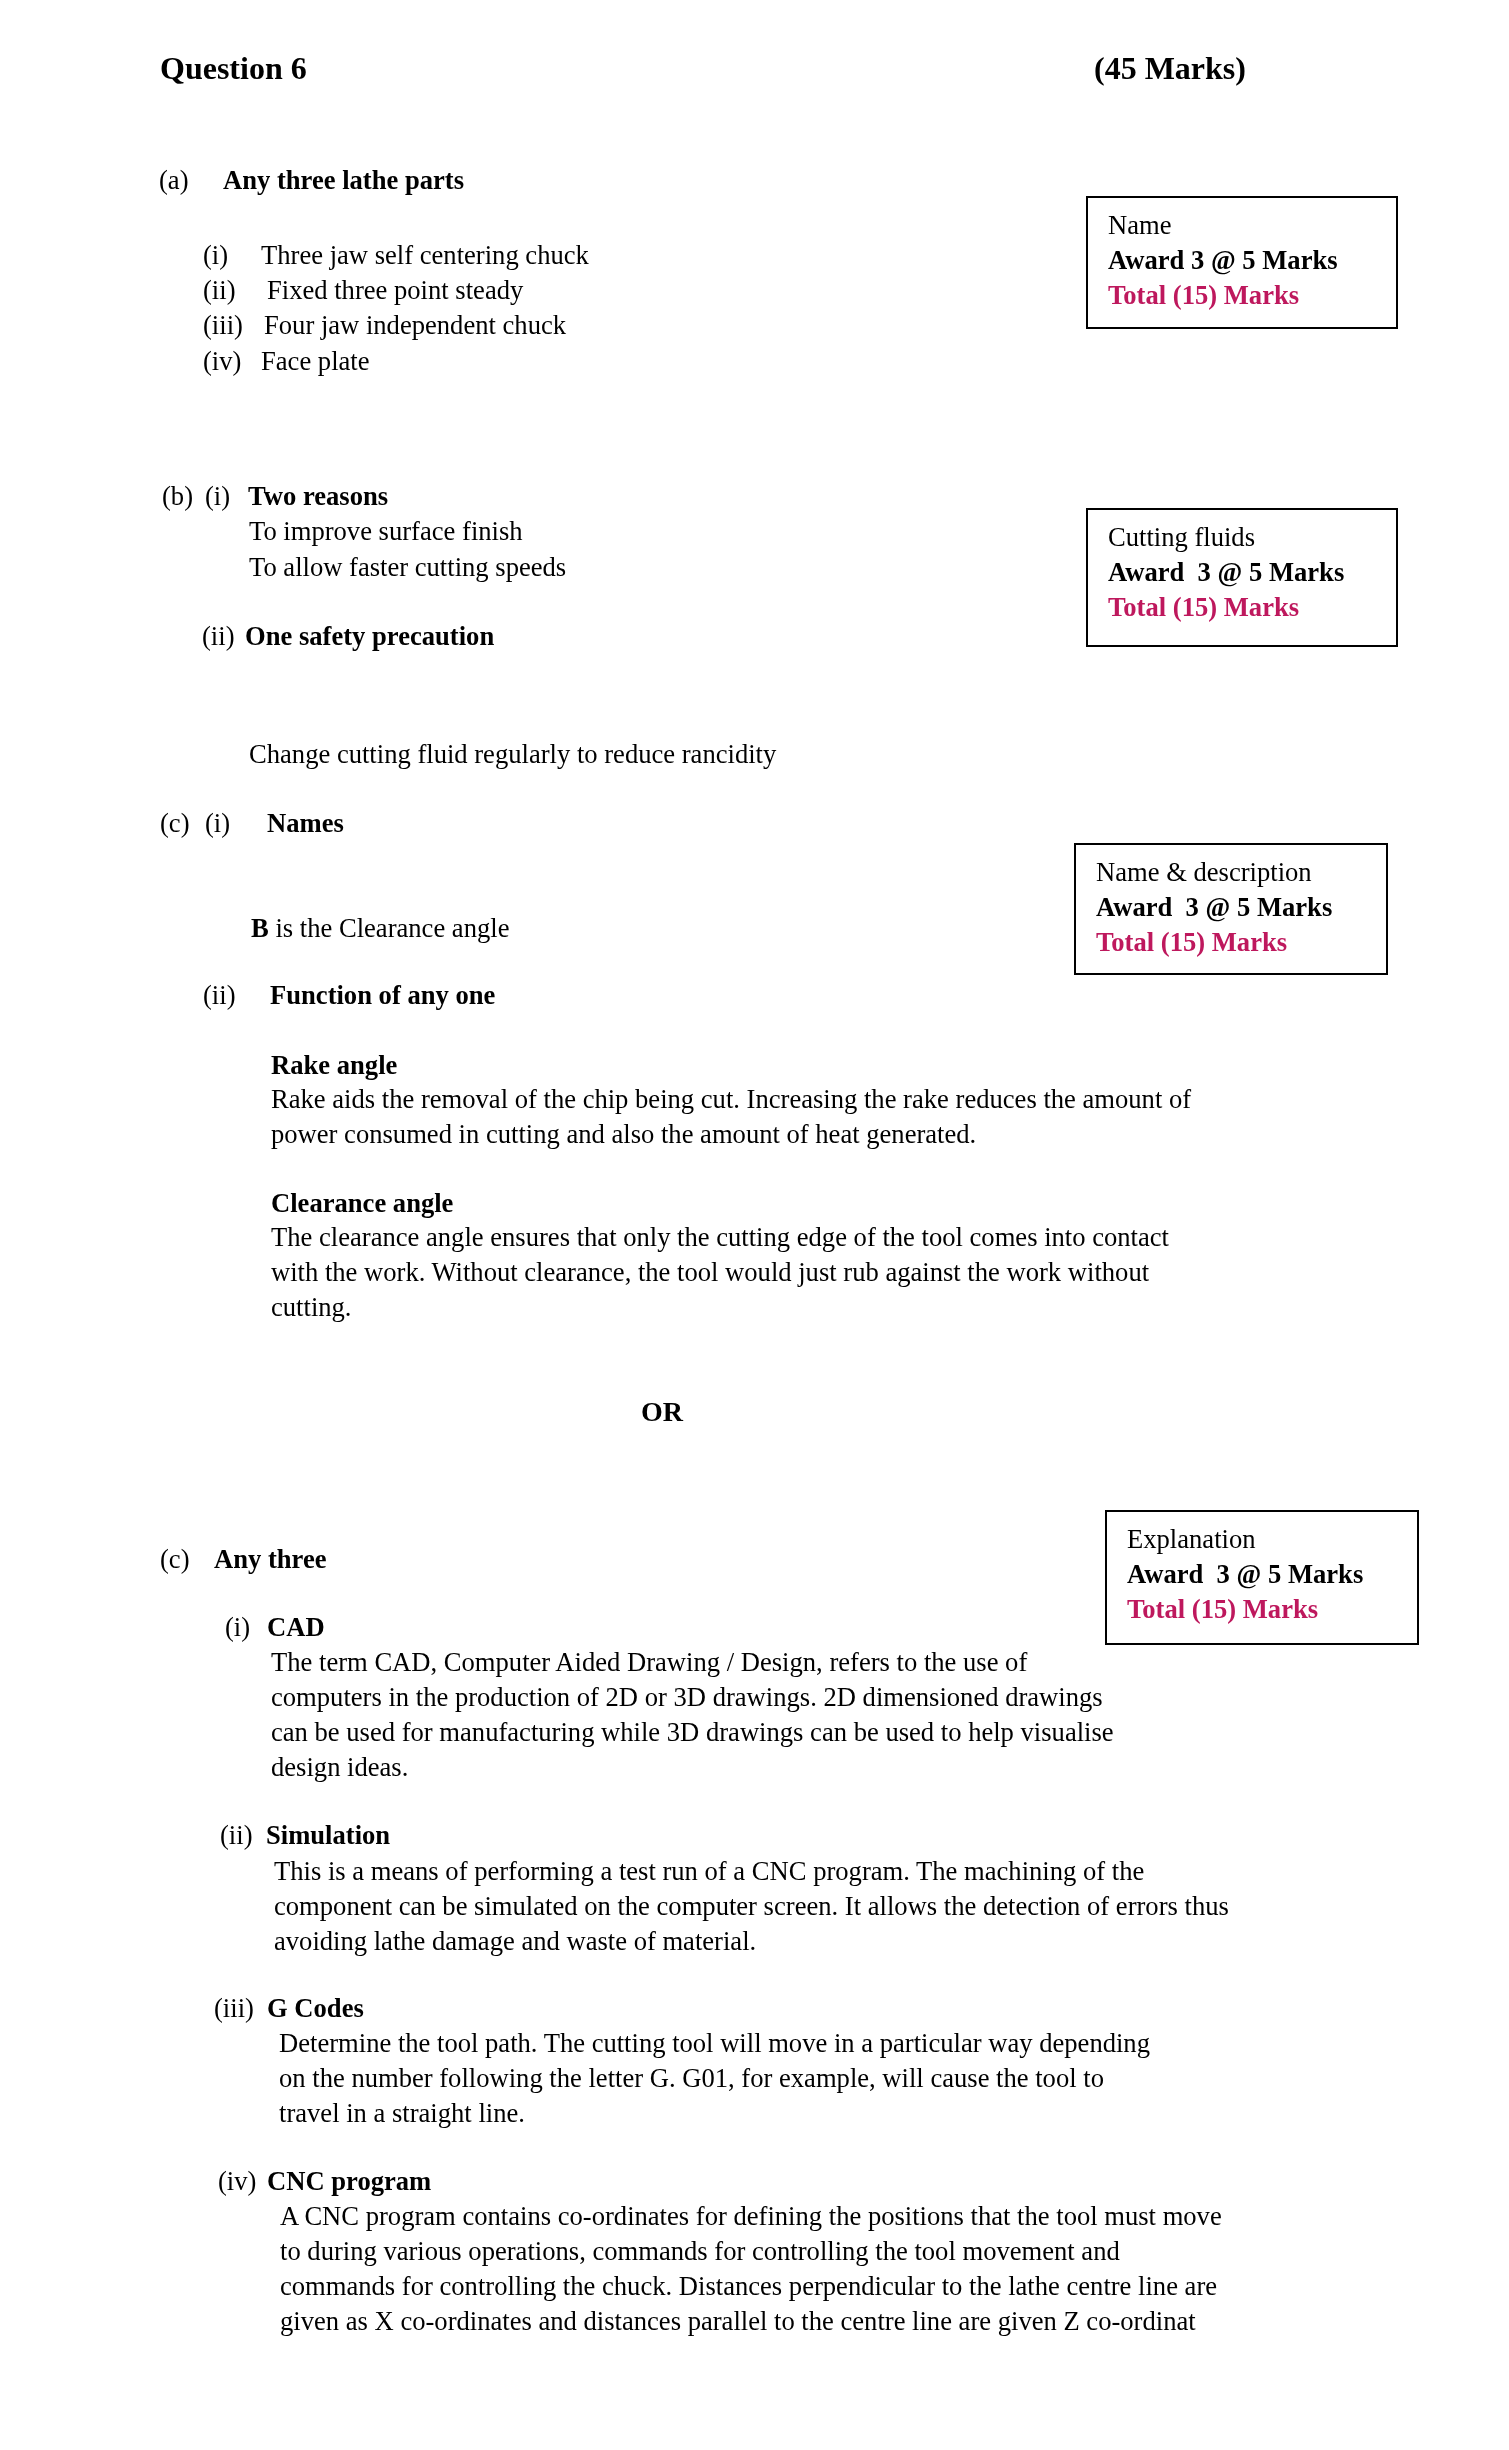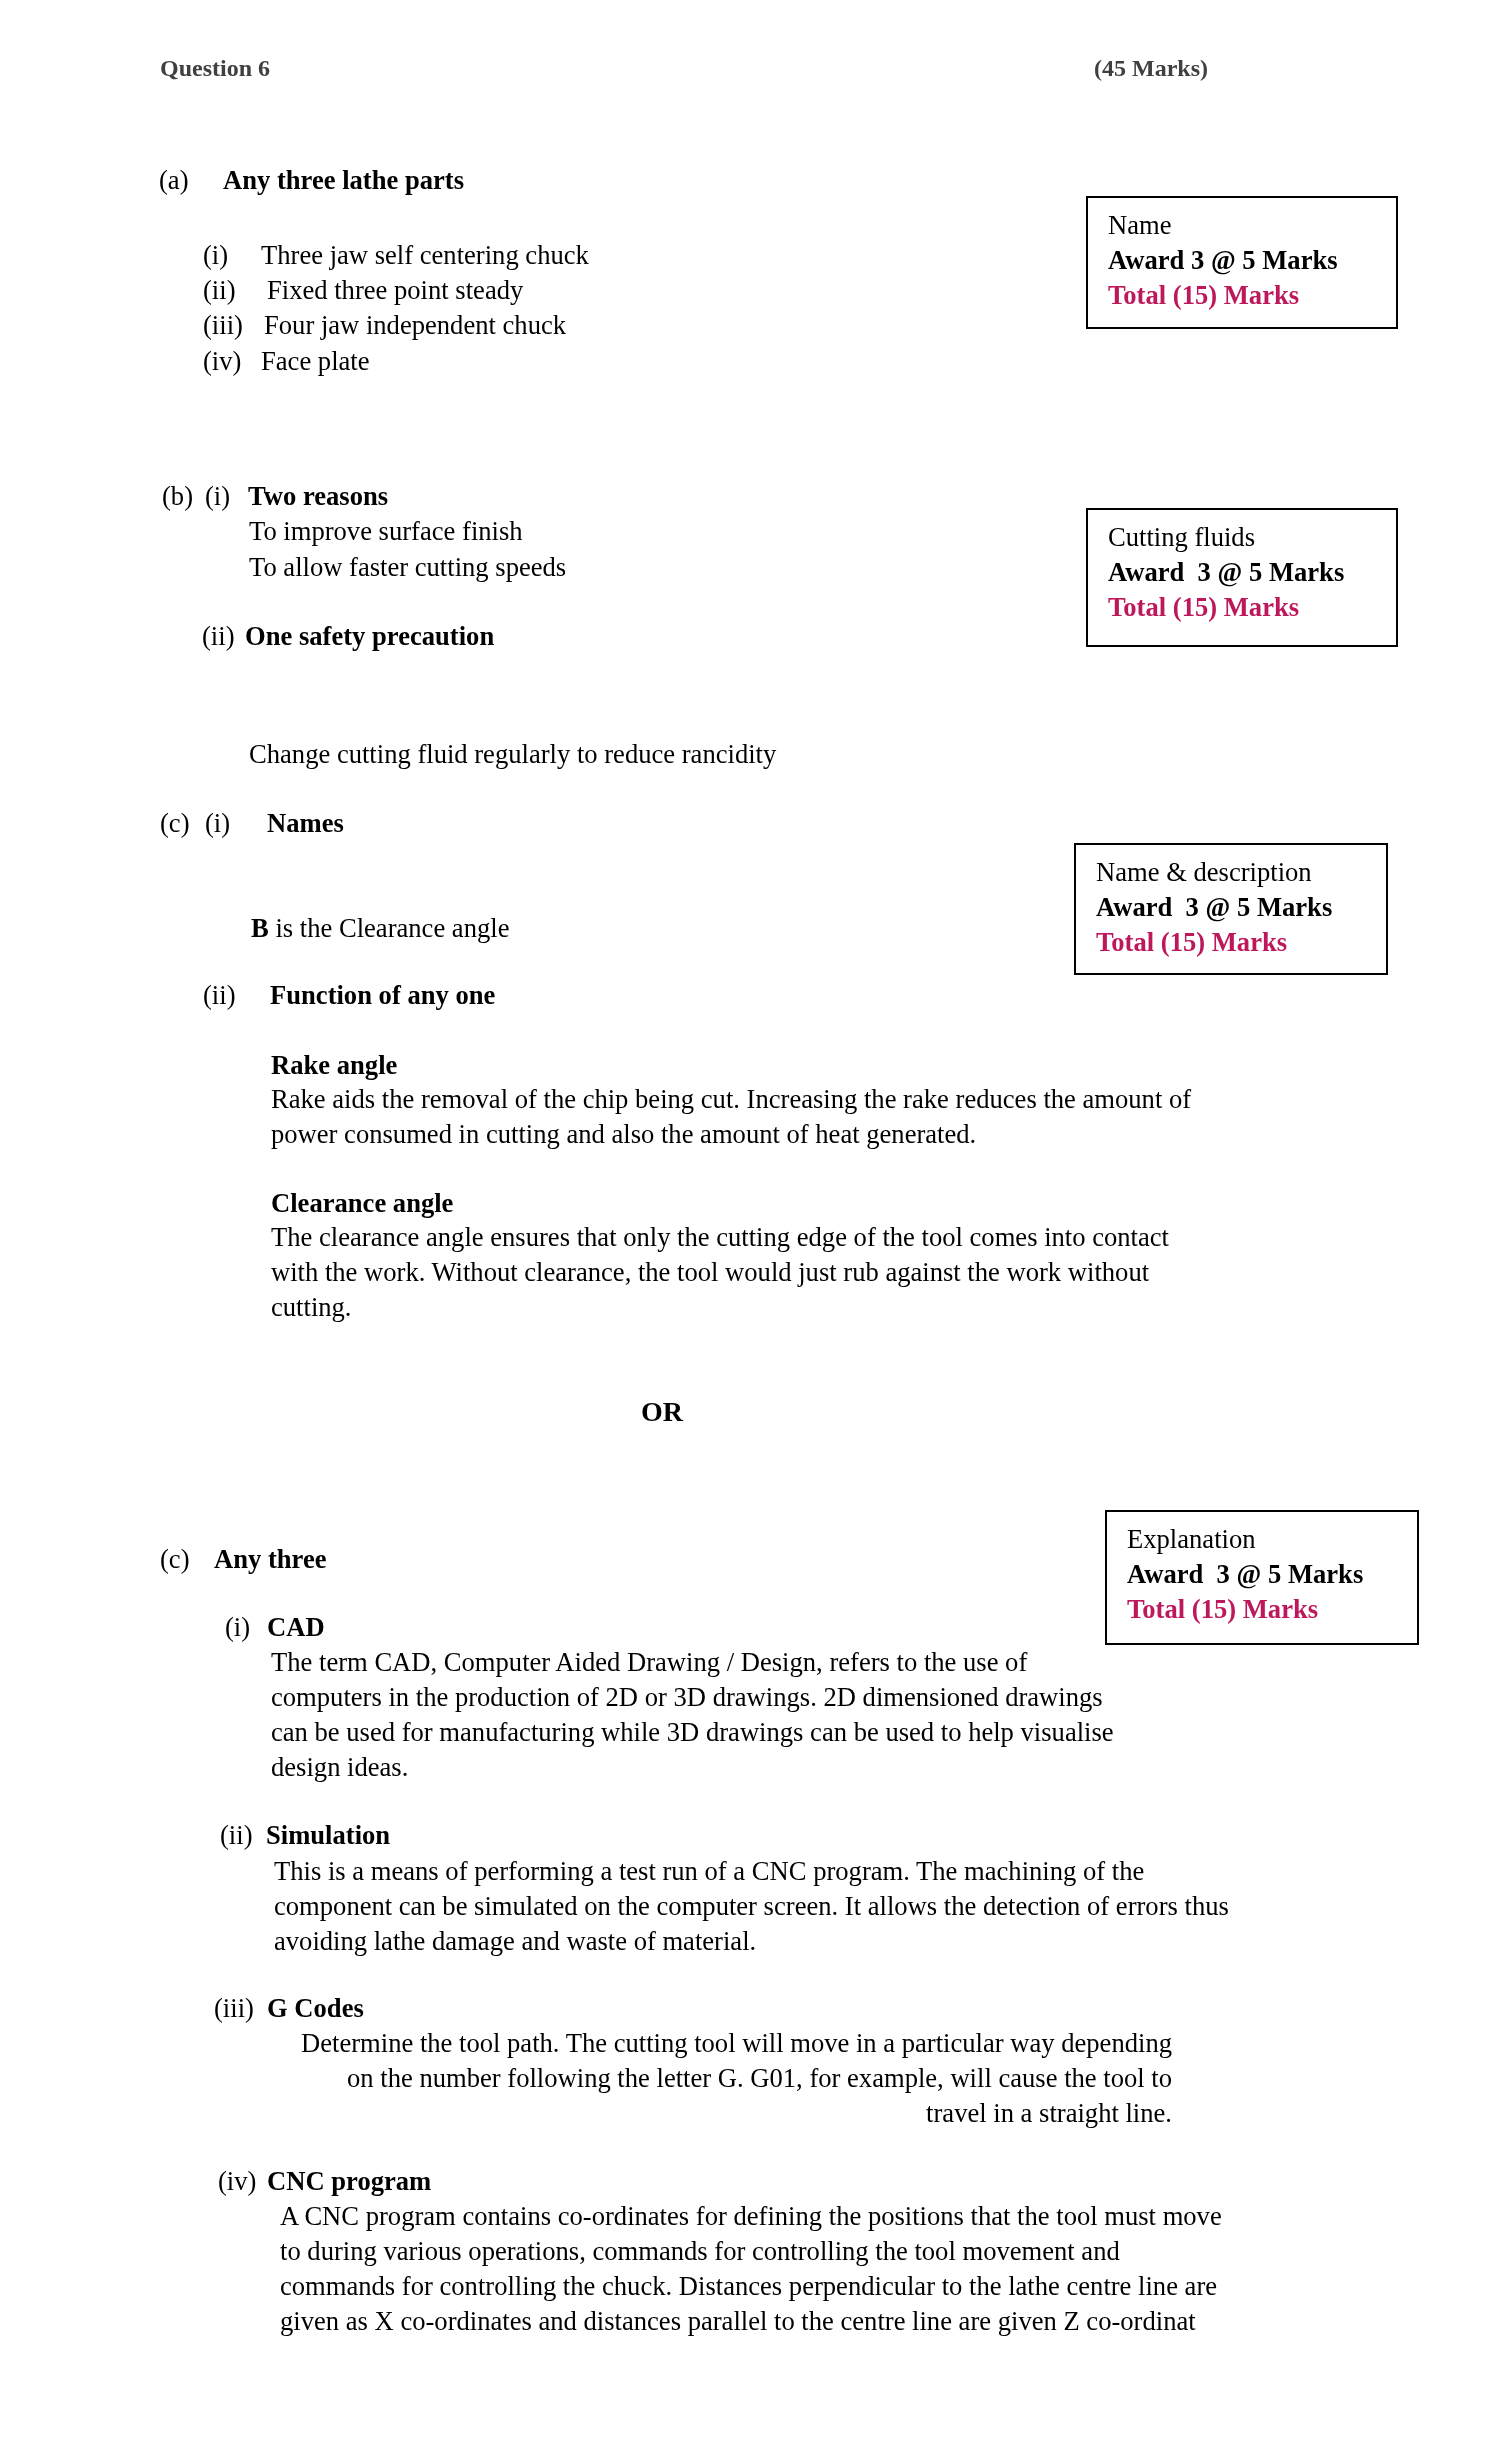--- a/index.html
+++ b/index.html
@@ -12,23 +12,23 @@
     font-size: 26.6px;
     line-height: 35px;
     color: #000000;
     overflow: hidden;
   }
   .row { position: absolute; left: 0; width: 100%; height: 37px; }
   .abs { position: absolute; top: 0; white-space: nowrap; }
   .bold { font-weight: bold; }
   .para { position: absolute; text-align: left; }
   .title-text {
-    font-size: 24px;
+    font-size: 32px;
     font-weight: bold;
-    color: #404040;
+    color: #000000;
     white-space: nowrap;
   }
   .mark-box {
     position: absolute;
     border: 2.5px solid #000000;
     box-sizing: border-box;
     padding: 10px 6.6px 10px 20px;
     background: #ffffff;
   }
   .mark-box div { white-space: pre-wrap; }
@@ -154,21 +154,21 @@
   <div class="row" style="top:1818px;">
     <span class="abs" style="left:220px;">(ii)</span>
     <span class="abs bold" style="left:266px;">Simulation</span>
   </div>
   <div class="para" style="left:274px; top:1854px; width:968px;">This is a means of performing a test run of a CNC program. The machining of the component can be simulated on the computer screen. It allows the detection of errors thus avoiding lathe damage and waste of material.</div>
 
   <div class="row" style="top:1991px;">
     <span class="abs" style="left:214px;">(iii)</span>
     <span class="abs bold" style="left:267px;">G Codes</span>
   </div>
-  <div class="para" style="left:292px; top:2026px; width:880px;text-align:right;">Determine the tool path. The cutting tool will move in a particular way depending on the number following the letter G. G01, for example, will cause the tool to travel in a straight line.</div>
+  <div class="para" style="left:279px; top:2026px; width:880px;">Determine the tool path. The cutting tool will move in a particular way depending on the number following the letter G. G01, for example, will cause the tool to travel in a straight line.</div>
 
   <div class="row" style="top:2164px;">
     <span class="abs" style="left:218px;">(iv)</span>
     <span class="abs bold" style="left:267px;">CNC program</span>
   </div>
   <div class="para" style="left:280px; top:2199px; width:947px;">A CNC program contains co-ordinates for defining the positions that the tool must move to during various operations, commands for controlling the tool movement and commands for controlling the chuck. Distances perpendicular to the lathe centre line are given as X co-ordinates and distances parallel to the centre line are given Z co-ordinat</div>
 
 </div>
 
 

